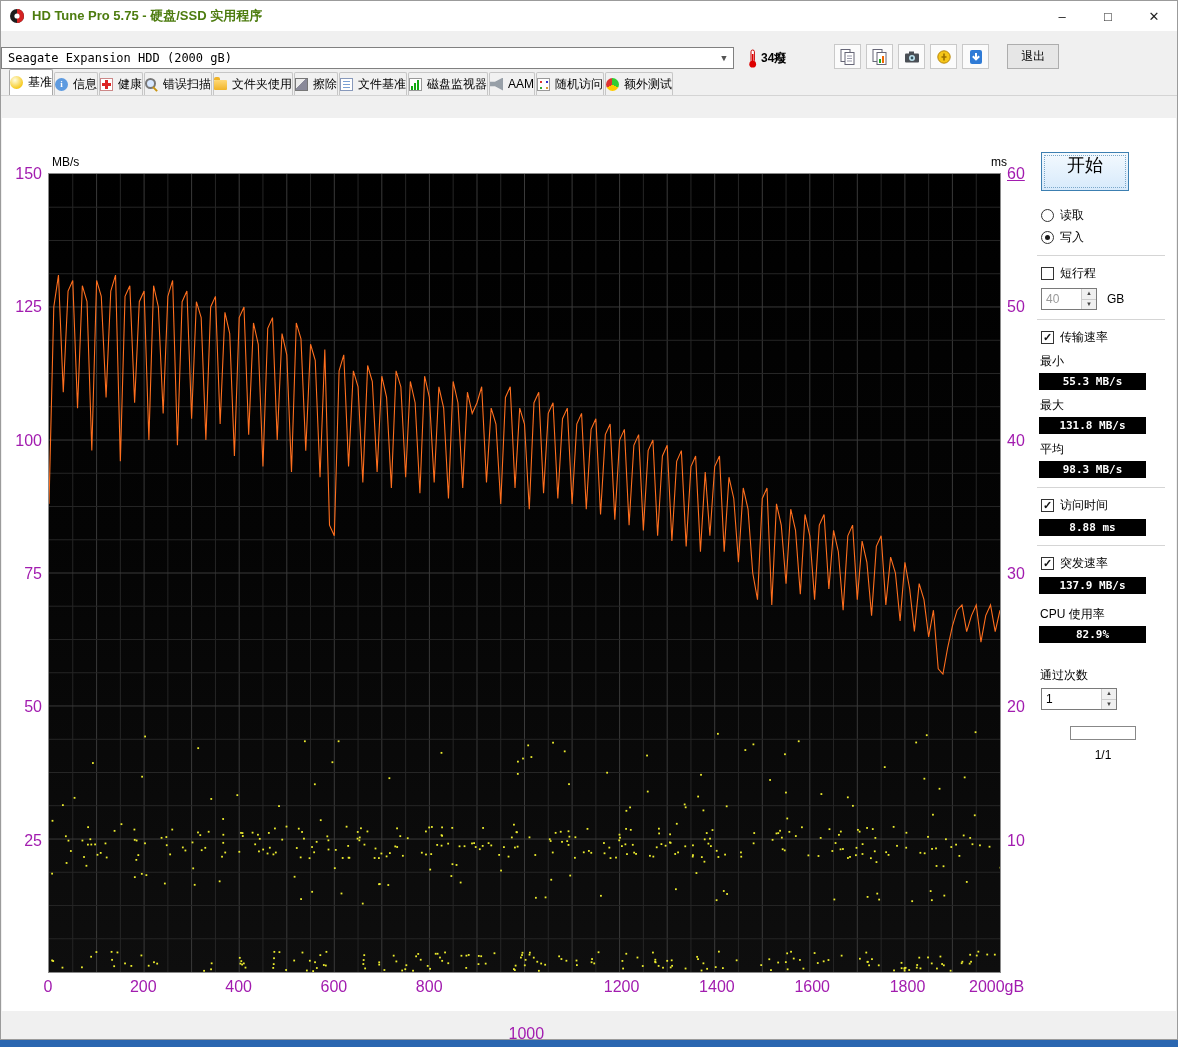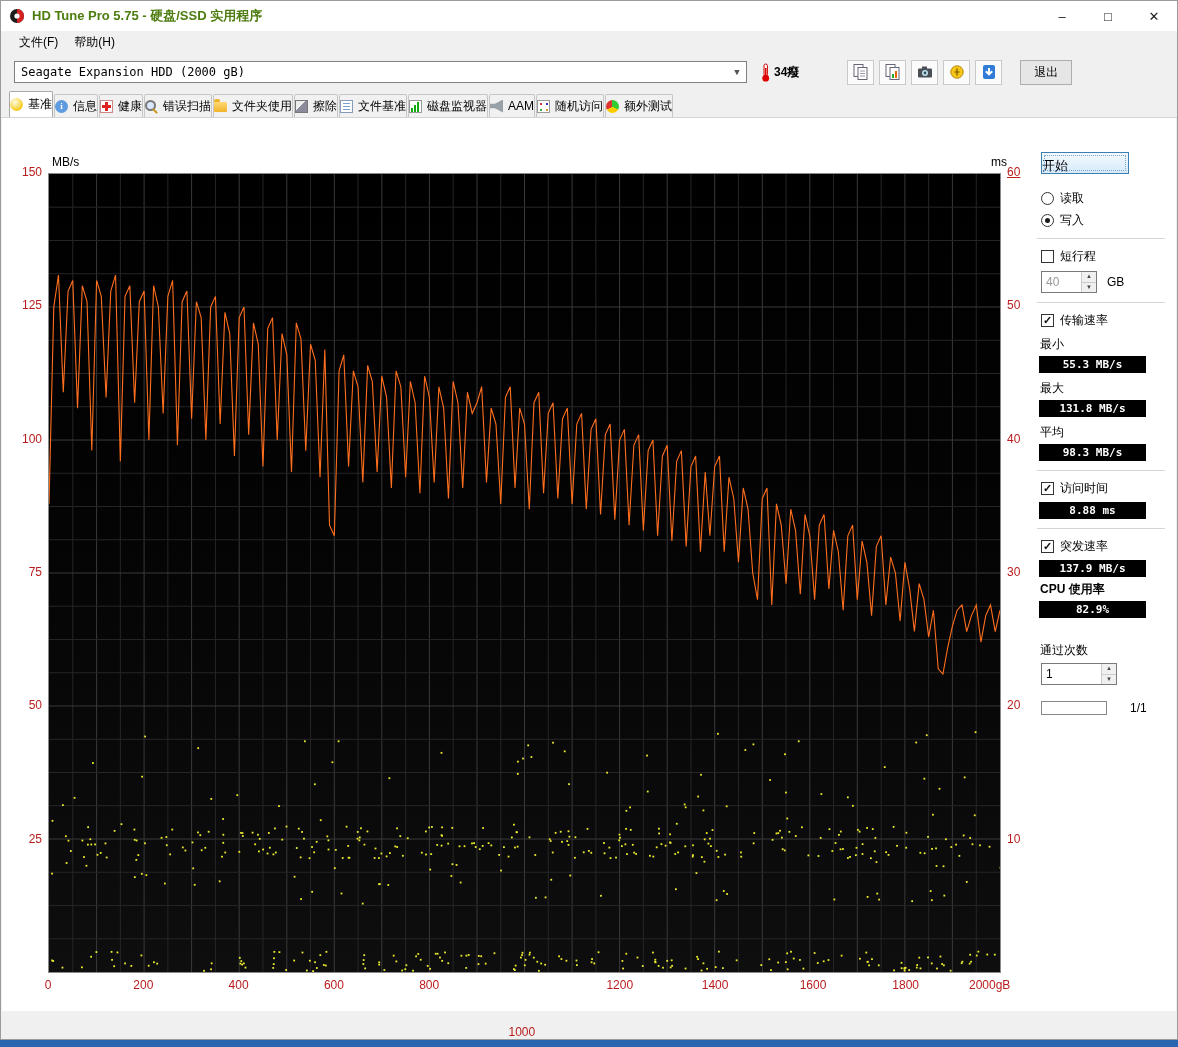--- a/index.html
+++ b/index.html
@@ -14,21 +14,21 @@
   .app-icon { width:16px; height:16px; flex:0 0 auto; }
   .title-text { margin-left:7px; font-size:13px; font-weight:600; color:#4d7c0f; }
   .win-controls { margin-left:auto; display:flex; height:100%; }
   .win-btn { width:46px; height:100%; display:flex; align-items:center; justify-content:center; font-size:13px; color:#222; cursor:default; }
 
   
   .menubar { height:22px; background:#f0f0f0; display:flex; align-items:center; padding-left:10px; font-size:12px; }
   .menu-item { padding:2px 8px; }
 
   
-  .toolbar { height:38px; background:#f0f0f0; display:flex; align-items:center; padding-left:13px; }
+  .toolbar { height:38px; background:#f0f0f0; display:flex; align-items:flex-end; padding-left:0; }
   .combo { width:733px; height:22px; background:#fff; border:1px solid #808080; display:flex; align-items:center; padding-left:6px; font:12px "DejaVu Sans Mono",monospace; }
   .combo-arrow { margin-left:auto; width:18px; text-align:center; color:#555; font-size:9px; }
   .temp-group { display:flex; align-items:center; margin-left:12px; }
   .temp-text { font-size:12px; font-weight:bold; margin-left:2px; }
   .tool-btns { display:flex; margin-left:48px; gap:5px; }
   .tbtn { width:27px; height:25px; border:1px solid #c9c9c9; background:#fbfbfb; display:flex; align-items:center; justify-content:center; }
   .exit-btn { margin-left:18px; width:52px; height:25px; border:1px solid #adadad; background:#e6e6e6; font-size:12px; text-align:center; line-height:23px; }
 
   
   .tabstrip { height:27px; background:#f0f0f0; display:flex; align-items:flex-end; padding-left:8px; border-bottom:1px solid #d4d4d4; }
@@ -56,41 +56,41 @@
 
   
   .client { position:absolute; left:1px; right:1px; top:117px; bottom:28px; background:#ffffff; }
 
   
   #chart-region { position:absolute; left:4px; top:43px; width:1032px; height:846px; font-size:12px; color:#000; }
   .plot { position:absolute; left:42px; top:12px; width:953px; height:800px; border:1px solid #8a8a8a; background:linear-gradient(180deg,#000 0%,#040404 45%,#0e0e0e 100%); }
   .plot svg { position:absolute; left:0; top:0; width:100%; height:100%; }
   .unit-left { position:absolute; left:46px; top:-6px; }
   .unit-right { position:absolute; left:985px; top:-6px; }
-  .tick { position:absolute; font-size:12px; color:#b91c1c; }
+  .tick { position:absolute; font-size:16px; color:#a21caf; }
 
   
   .side-panel { position:absolute; right:11px; top:28px; width:128px; font-size:12px; color:#000; }
-  .btn-start { width:88px; height:22px; margin:6px 0 16px 4px; background:linear-gradient(#f3f9fe,#d7eafb); border:1px solid #3c7fb1; outline:1px dotted #7aa7c9; outline-offset:-4px; font-size:13px; text-align:left; line-height:25px; }
+  .btn-start { width:88px; height:39px; margin:6px 0 16px 4px; background:linear-gradient(#f3f9fe,#d7eafb); border:1px solid #3c7fb1; outline:1px dotted #7aa7c9; outline-offset:-4px; font-size:18px; text-align:center; line-height:25px; }
   .radio-row,.cb-row { display:flex; align-items:center; gap:6px; margin:5px 0 5px 4px; }
   .radio { width:13px; height:13px; border:1px solid #333; border-radius:50%; background:#fff; position:relative; flex:0 0 auto; }
   .radio.on::after { content:""; position:absolute; inset:3px; background:#1a1a1a; border-radius:50%; }
   .checkbox { width:13px; height:13px; border:1px solid #333; background:#fff; font:bold 11px/11px "Liberation Sans",sans-serif; text-align:center; color:#111; flex:0 0 auto; }
   .divider { height:1px; background:#d5d5d5; margin:9px 0; }
   .stat-label { margin:7px 0 3px 3px; }
   .stat-box { width:107px; height:17px; background:#000; color:#fff; font:bold 11px/17px "DejaVu Sans Mono",monospace; text-align:center; margin-left:2px; }
   .spin { display:inline-flex; width:56px; height:22px; border:1px solid #7a7a7a; background:#fff; vertical-align:middle; }
   .spin.wide { width:76px; }
   .spin .val { flex:1; font-size:12px; padding:3px 0 0 4px; }
   .spin .val.dim { color:#999; }
   .spin-btns { width:15px; display:flex; flex-direction:column; border-left:1px solid #ccc; }
   .spin-btn { flex:1; font-size:6px; line-height:9px; text-align:center; background:#f0f0f0; color:#444; }
   .spin-btn:first-child { border-bottom:1px solid #ccc; }
   .spin-row { margin:6px 0 0 4px; display:flex; align-items:center; gap:10px; }
-  .progress-row { margin:16px 0 0 4px; display:flex; align-items:center; gap:23px; }
+  .progress-row { margin:16px 0 0 4px; display:flex; align-items:center; gap:8px;flex-direction:column; }
   .progress { width:66px; height:14px; border:1px solid #888; background:#fff; padding:1px; }
   .progress-fill { height:100%; width:100%; background:#00c000; }
 </style>
 </head>
 <body>
 
 <div class="window">
 
   <div class="titlebar">
     <svg class="app-icon" viewBox="0 0 16 16" xmlns="http://www.w3.org/2000/svg">
@@ -99,24 +99,20 @@
       <circle cx="8" cy="8" r="2.6" fill="#ffffff"></circle>
     </svg>
     <span class="title-text">HD Tune Pro 5.75 - 硬盘/SSD 实用程序</span>
     <div class="win-controls">
       <div class="win-btn">–</div>
       <div class="win-btn">□</div>
       <div class="win-btn close">✕</div>
     </div>
   </div>
 
-  <div class="menubar">
-    <span class="menu-item">文件(F)</span>
-    <span class="menu-item">帮助(H)</span>
-  </div>
 
   <div class="toolbar">
     <div class="combo">
       <span>Seagate Expansion HDD (2000 gB)</span>
       <span class="combo-arrow">▼</span>
     </div>
     <div class="temp-group">
       <svg width="13" height="21" viewBox="0 0 13 21" xmlns="http://www.w3.org/2000/svg">
         <rect x="5" y="2" width="3.4" height="12" rx="1.7" fill="#fff" stroke="#c00" stroke-width="1"></rect>
         <rect x="5.9" y="6" width="1.6" height="8" fill="#d00"></rect>
@@ -884,21 +880,21 @@
       <div class="stat-box">8.88 ms</div>
 
       <div class="divider"></div>
 
       <div class="cb-row">
         <span class="checkbox">✓</span>
         <span>突发速率</span>
       </div>
       <div class="stat-box">137.9 MB/s</div>
 
-      <div class="stat-label" style="margin-top:4px;font-weight:bold;">CPU 使用率</div>
+      <div class="stat-label" style="margin-top:12px;">CPU 使用率</div>
       <div class="stat-box">82.9%</div>
 
       <div class="stat-label" style="margin-top:24px;">通过次数</div>
       <div class="spin-row" style="margin-top:4px;">
         <span class="spin wide">
           <span class="val">1</span>
           <span class="spin-btns">
             <span class="spin-btn">▲</span>
             <span class="spin-btn">▼</span>
           </span>

